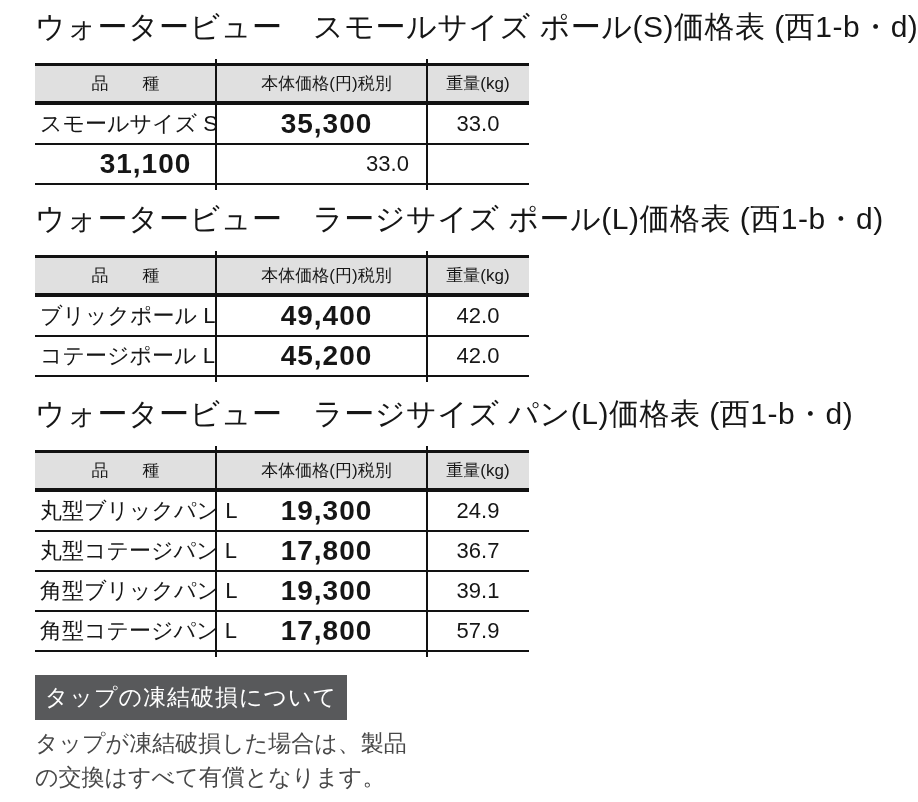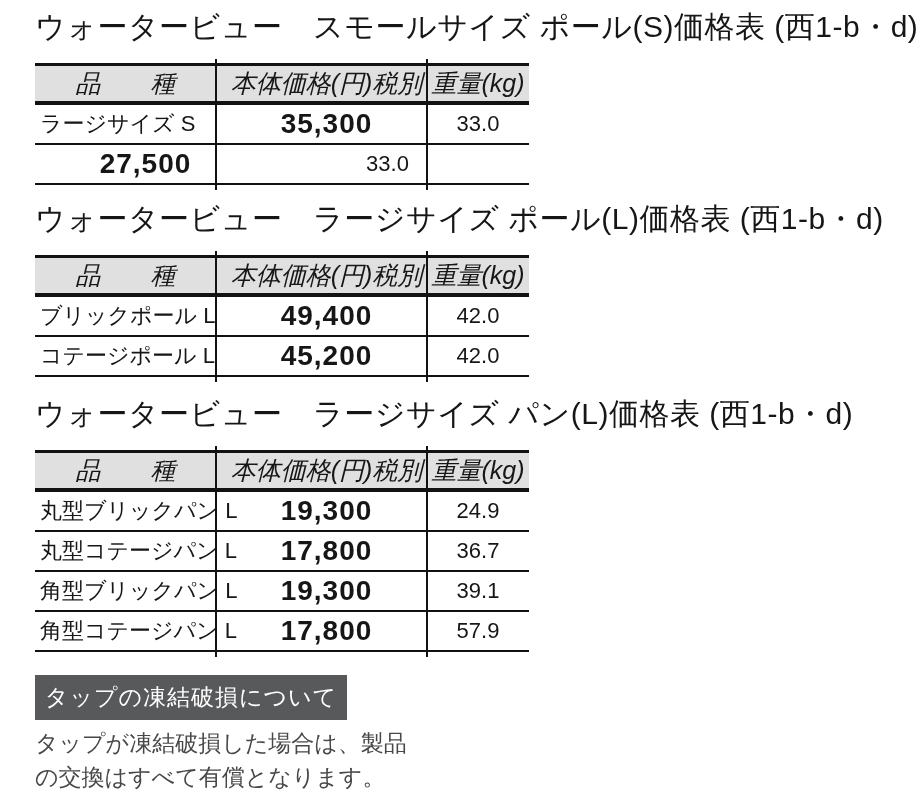--- a/index.html
+++ b/index.html
@@ -17,21 +17,21 @@
   .thead {
     display:flex; height:42px; background:var(--header_bg);
     border-top:3px solid var(--border); border-bottom:4px solid var(--border);
     align-items:center;
   }
   .tr {
     display:flex; height:40px; border-bottom:2px solid var(--border);
     align-items:center; background:var(--page_bg);
   }
   .c1 { width:181px; } .c2 { width:211px;padding-left:10px; } .c3 { flex:1; }
-  .th { text-align:center; font-size:25px;font-style:italic; }
+  .th { text-align:center; font-size:17px; }
   .name { font-size:22px; padding-left:5px; white-space:nowrap; }
   .price { font-size:28px; font-weight:bold; text-align:center; letter-spacing:1px; }
   .weight { font-size:22px; text-align:center; }
   .vline {
     position:absolute; top:-4px; bottom:-5px; width:2px;
     background:var(--border);
   }
   .v1 { left:180px; } .v2 { left:391px; }
   #notice-heading {
     position:absolute; left:35px; top:675px; width:312px; height:45px;
@@ -50,26 +50,26 @@
 <div id="page">
 
   <div class="title" style="top:7px">ウォータービュー　スモールサイズ ポール(S)価格表 (西1-b・d)</div>
   <div class="price-table" style="top:63px">
     <div class="thead">
       <div class="th c1">品　　種</div>
       <div class="th c2">本体価格(円)税別</div>
       <div class="th c3">重量(kg)</div>
     </div>
     <div class="tr">
-      <div class="name c1">ラージサイズ S</div>
+      <div class="name c1">スモールサイズ S</div>
       <div class="price c2">35,300</div>
       <div class="weight c3">33.0</div>
     </div>
     <div class="tr">
-      <div class="price c2">27,500</div>
+      <div class="price c2">31,100</div>
       <div class="weight c3">33.0</div>
     </div>
     <div class="vline v1"></div>
     <div class="vline v2"></div>
   </div>
 
   <div class="title" style="top:199px">ウォータービュー　ラージサイズ ポール(L)価格表 (西1-b・d)</div>
   <div class="price-table" style="top:255px">
     <div class="thead">
       <div class="th c1">品　　種</div>

